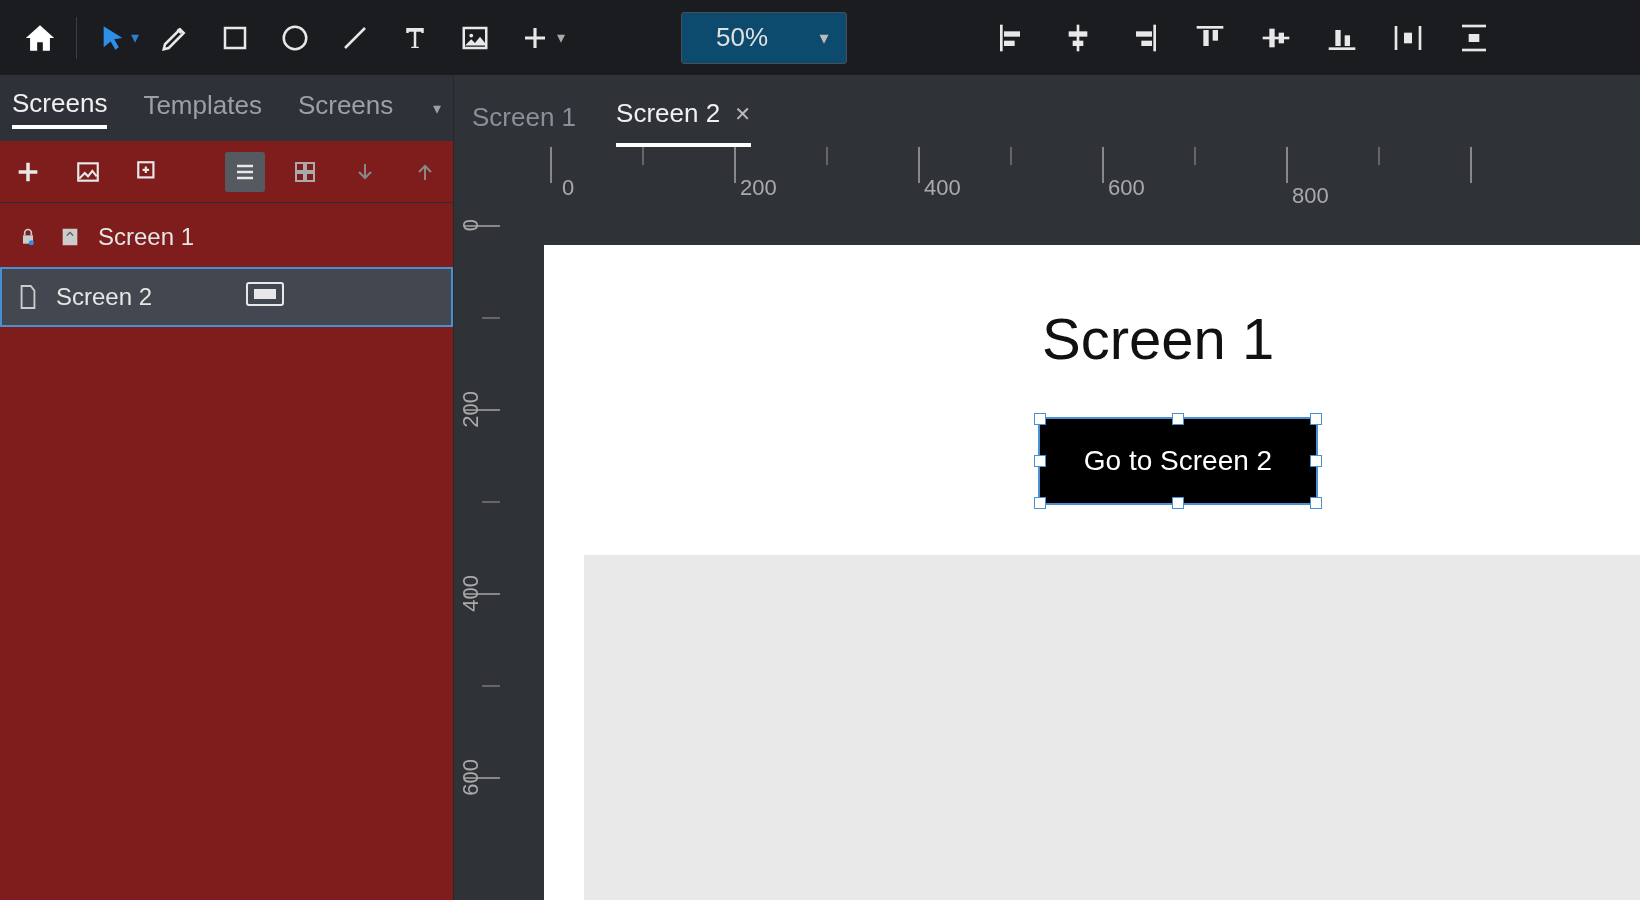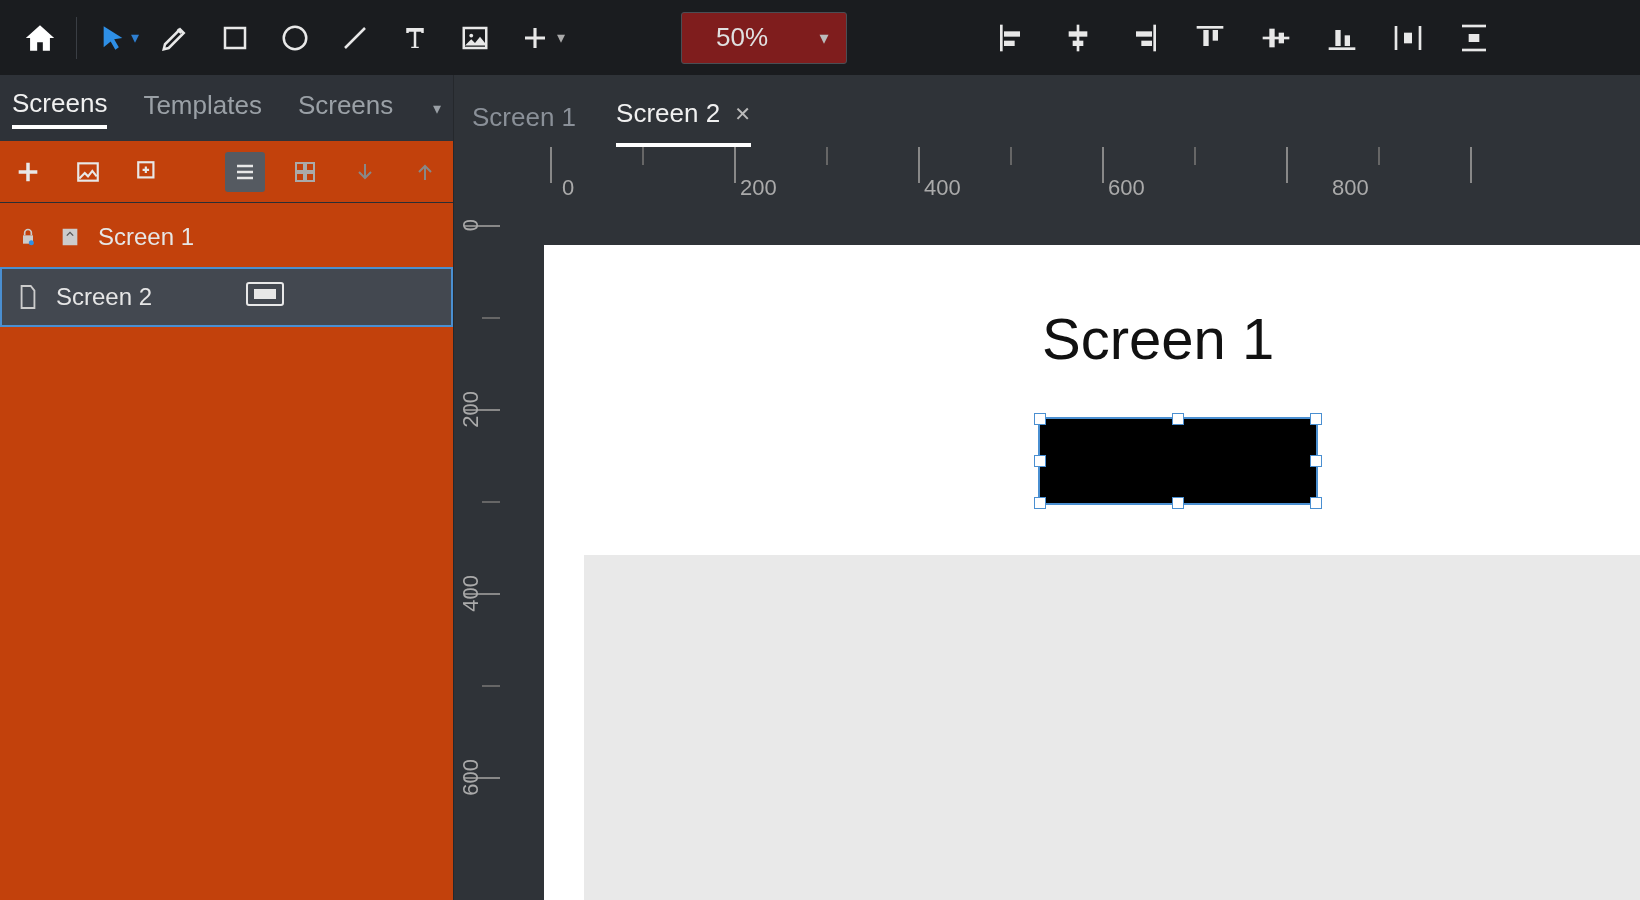--- a/index.html
+++ b/index.html
@@ -23,34 +23,34 @@
   }
   .tb-btn svg { display: block; }
   .tb-sep {
     width: 1px; height: 42px; background: #3a3e44; margin: 0 6px;
   }
   .tb-small-chev { color: #2e7fd1; font-size: 16px; margin-left: -12px; margin-right: 6px; }
   .tb-small-chev2 { color: #aaa; font-size: 16px; margin-left: -8px; margin-right: 6px; }
   .zoom-box {
     margin-left: 110px;
     display: flex; align-items: center;
-    background: #7f1d1d; height: 52px; border-radius: 3px; border: 1px solid #4a4e54;
+    background: #0c4a6e; height: 52px; border-radius: 3px; border: 1px solid #4a4e54;
   }
   .zoom-val { width: 120px; text-align: center; color: #e0e0e0; font-size: 26px; }
   .zoom-chev { width: 44px; display:flex; align-items:center; justify-content:center; color:#bbb; font-size:18px; }
   .align-group { margin-left: 140px; display: flex; gap: 16px; }
   .align-group .tb-btn { width: 50px; }
 
   
   .main-row { flex: 1; display: flex; min-height: 0; }
 
   
   .left-panel {
     width: 454px;
-    background: #c2410c;
+    background: #7f1d1d;
     display: flex; flex-direction: column;
     border-right: 1px solid #25282c;
   }
   .panel-tabs {
     height: 66px; display: flex; align-items: center; padding: 0 12px; gap: 36px;
     background: #2e3238;
   }
   .panel-tab {
     color: #9aa0a6; font-size: 26px; padding-bottom: 6px;
   }
@@ -382,21 +382,21 @@
         <div class="hr-tick" style="left:584px;">
             <div class="hr-major"></div>
           </div>
         <span class="hr-label" style="left:590px;">600</span>
         <div class="hr-tick" style="left:676px;">
             <div class="hr-minor"></div>
           </div>
         <div class="hr-tick" style="left:768px;">
             <div class="hr-major"></div>
           </div>
-        <span class="hr-label" style="left:814px;">800</span>
+        <span class="hr-label" style="left:774px;margin-top:8px;">800</span>
         <div class="hr-tick" style="left:860px;">
             <div class="hr-minor"></div>
           </div>
         <div class="hr-tick" style="left:952px;">
             <div class="hr-major"></div>
           </div>
       </div>
 
       <div class="vruler">
         <div class="vr-major" style="top:20px;"></div>
@@ -409,20 +409,21 @@
         <span class="vr-label" style="top:370px;">400</span>
         <div class="vr-minor" style="top:480px;"></div>
         <div class="vr-major" style="top:572px;"></div>
         <span class="vr-label" style="top:554px;">600</span>
       </div>
 
       <div class="canvas-area">
         <div class="canvas-title">Screen 1</div>
 
         <div class="selected-button">
+          <span>Go to Screen 2</span>
           <div class="sel-handle tl"></div>
           <div class="sel-handle tc"></div>
           <div class="sel-handle tr"></div>
           <div class="sel-handle ml"></div>
           <div class="sel-handle mr"></div>
           <div class="sel-handle bl"></div>
           <div class="sel-handle bc"></div>
           <div class="sel-handle br"></div>
         </div>
 

